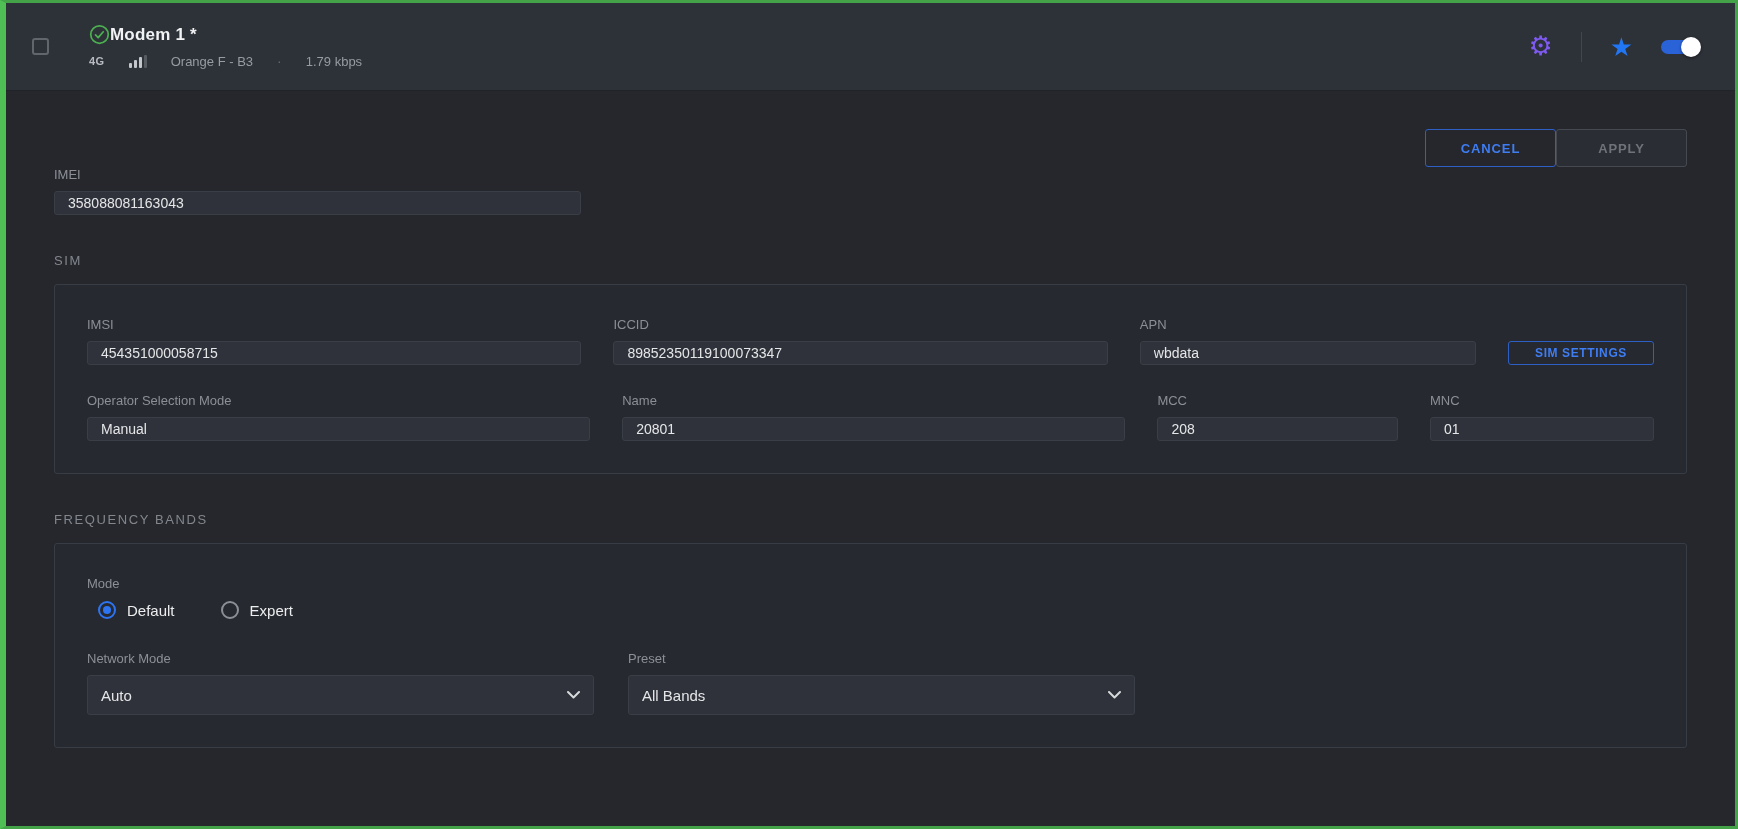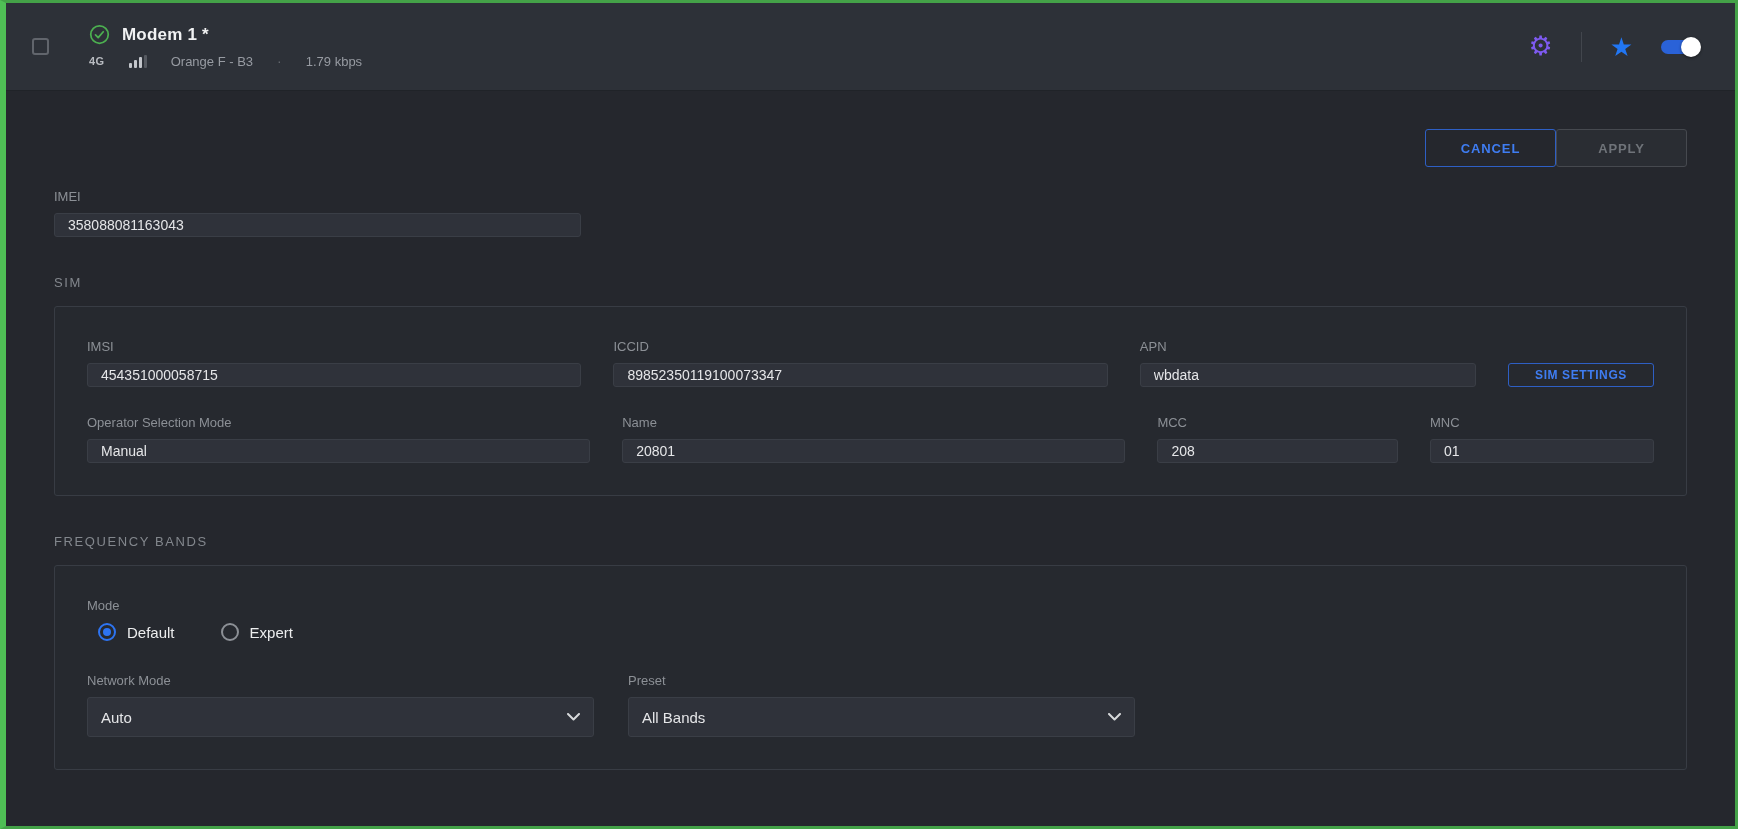--- a/index.html
+++ b/index.html
@@ -33,21 +33,21 @@
   }
   .checkbox {
     width: 17px; height: 17px;
     border: 2px solid #61656c;
     border-radius: 3px;
     margin-right: 40px;
     cursor: pointer;
     flex: none;
   }
   .title-block { display: flex; flex-direction: column; gap: 8px; }
-  .title-row { display: flex; align-items: center; gap: 12px; }
+  .title-row { display: flex; align-items: center; }
   .check-circle { display: inline-flex; }
   .modem-title {
     font-size: 17px;
     font-weight: bold;
     color: #f1f2f3;
     letter-spacing: .2px;
   }
   .subtitle-row {
     display: flex;
     align-items: center;
@@ -139,21 +139,21 @@
     background: #2f323a;
     border: 1px solid #3a3e46;
     border-radius: 3px;
     color: #e5e6e8;
     font-family: inherit;
     font-size: 14px;
     padding: 0 13px;
     outline: none;
   }
 
-  .imei-field { width: 527px; margin-top: 22px; }
+  .imei-field { width: 527px; }
 
   .section-label {
     font-size: 13px;
     color: #83878d;
     letter-spacing: 1.6px;
     margin: 38px 0 16px;
   }
 
   .panel {
     border: 1px solid #383c44;

